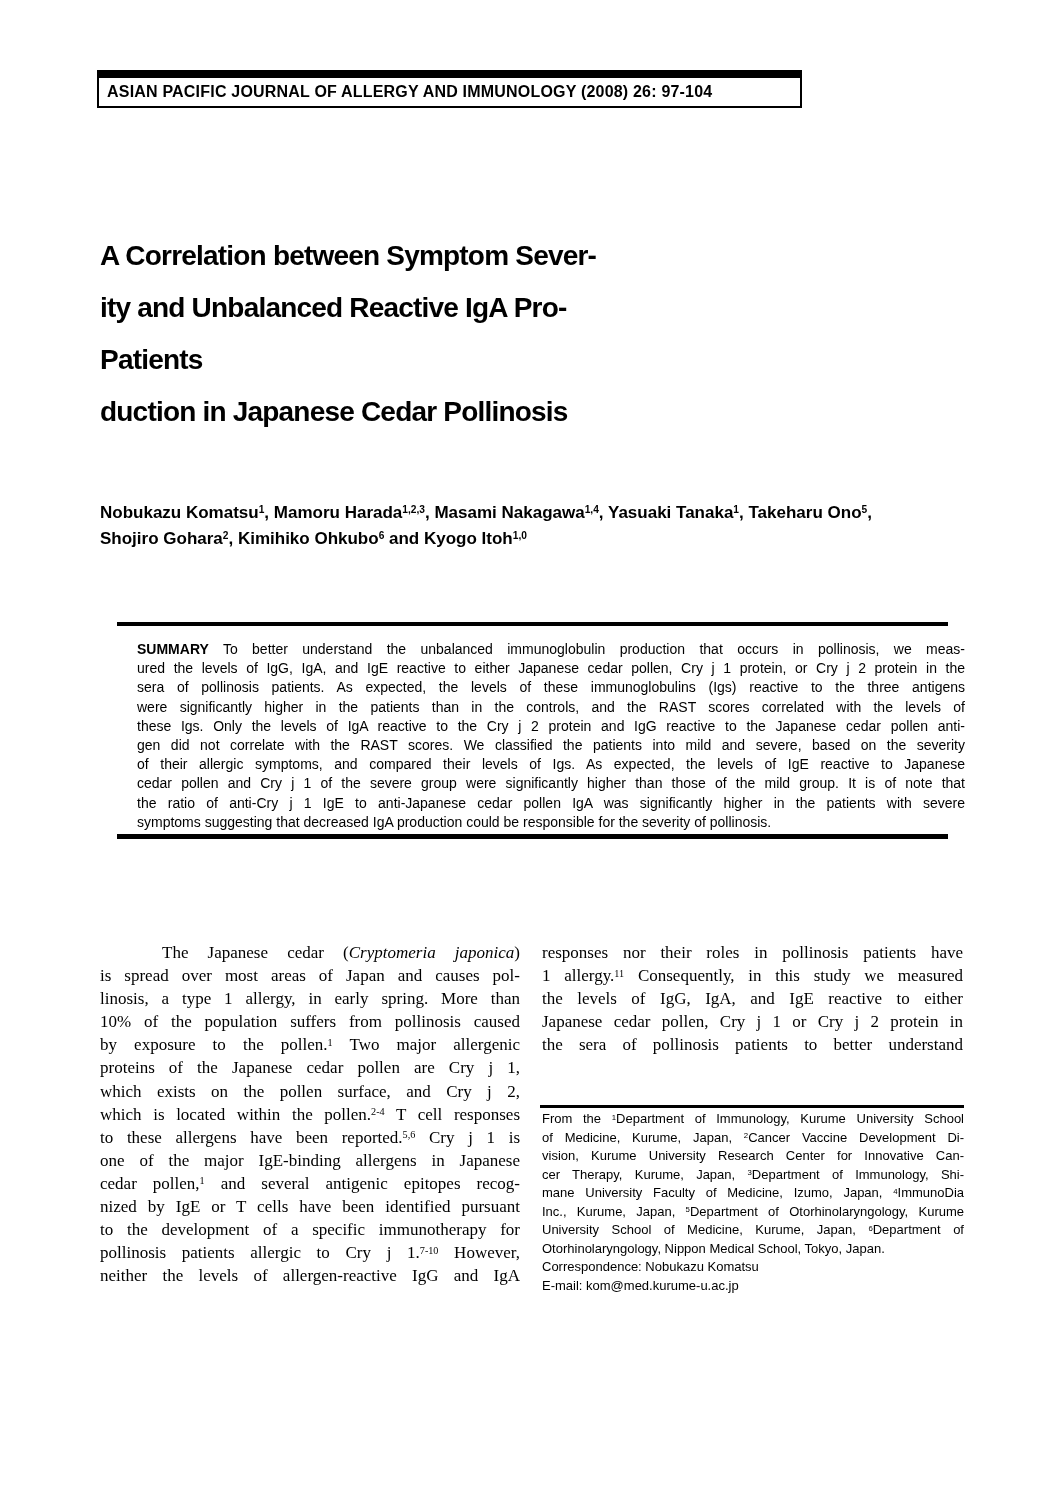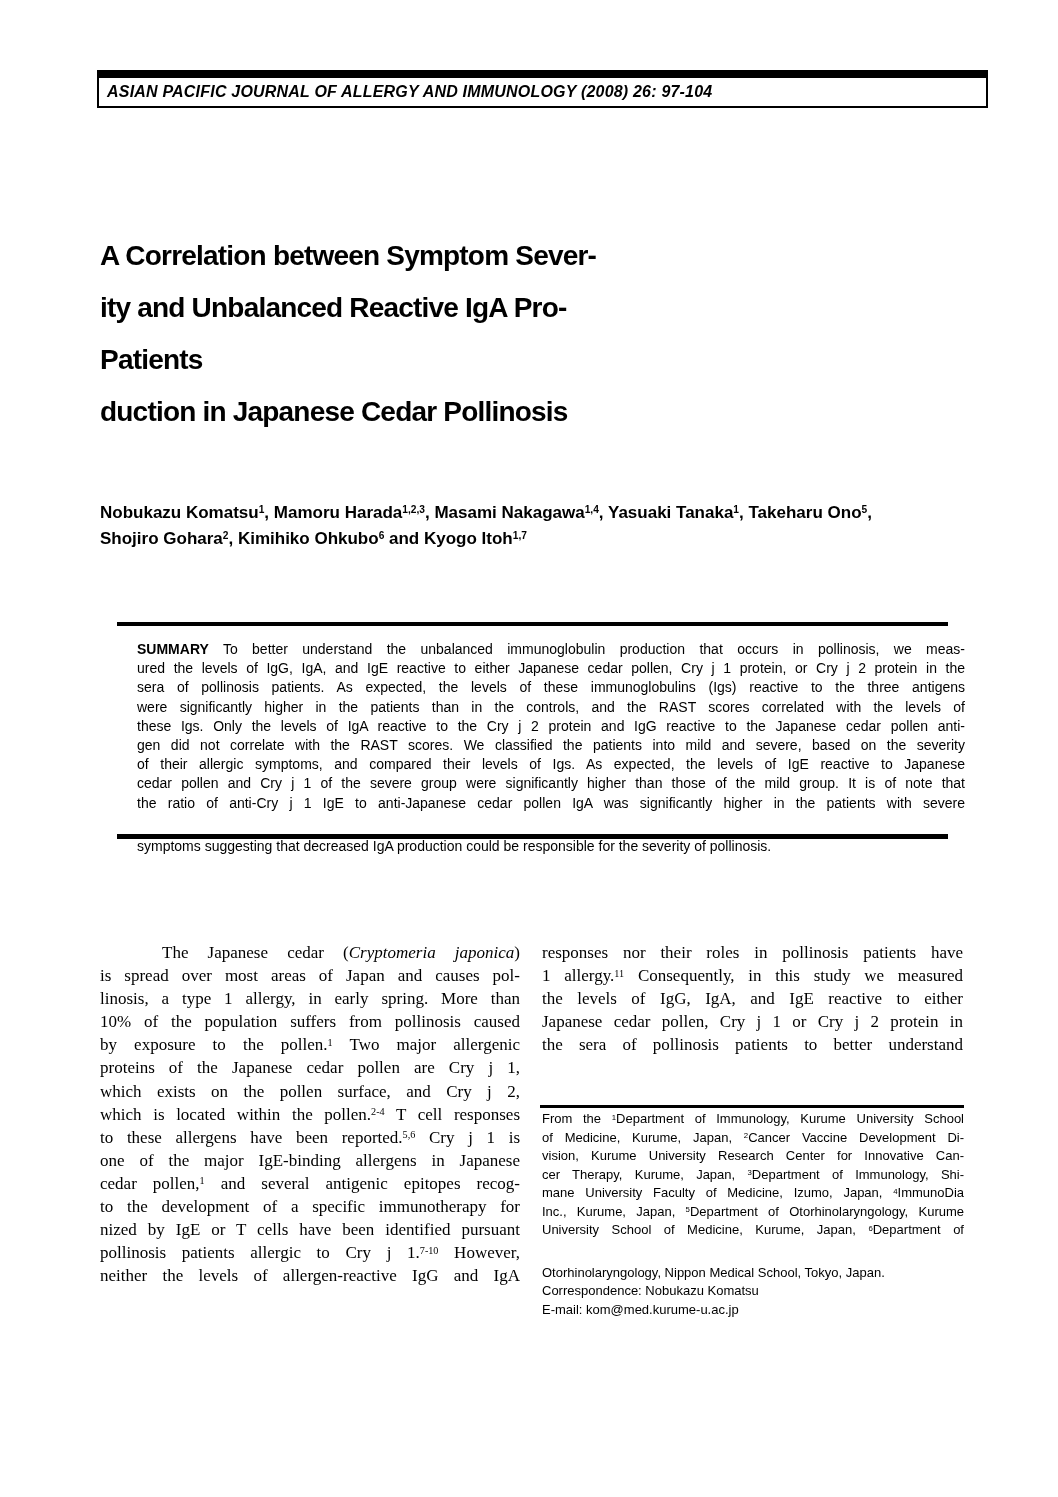--- a/index.html
+++ b/index.html
@@ -6,26 +6,26 @@
   body {
     width:1058px; height:1497px;
     background:#ffffff; color:#000000;
     position:relative; overflow:hidden;
     font-family:"Liberation Serif", serif;
   }
   .abs { position:absolute; }
 
   
   .running-head {
-    left:97px; top:70px; width:891px; height:38px;
+    left:97px; top:70px; width:705px; height:38px;
     box-sizing:border-box;
     border:2px solid #000; border-top:8px solid #000;
     display:flex; align-items:center; padding:0 8px;
     font-family:"Liberation Sans", sans-serif;
-    font-style:italic; font-weight:bold; font-size:16px; letter-spacing:0.2px;
+    font-weight:bold; font-size:16px; letter-spacing:0.2px;
     white-space:nowrap;
   }
 
   
   .title {
     left:100px; top:230px; width:832px;
     font-family:"Liberation Sans", sans-serif;
     font-weight:bold; font-size:28px; line-height:52px;
     letter-spacing:-0.8px;
   }
@@ -57,21 +57,21 @@
 
   
   .footnote {
     left:542px; top:1110px; width:422px;
     font-family:"Liberation Sans", sans-serif;
     font-size:13px; line-height:18.5px;
   }
 
   
   .jtext .ln { text-align:justify; text-align-last:justify; }
-  .jtext .ln.last { text-align:right; text-align-last:left;margin-top:24px; }
+  .jtext .ln.last { text-align:right; text-align-last:left; }
   .ln.ind { text-indent:62px; }
 
   .sup { font-size:0.6em; position:relative; top:-0.45em; line-height:0; }
   .i { font-style:italic; }
   .b { font-weight:bold; }
 </style>
 </head>
 <body>
 
 <div class="abs running-head">
@@ -80,21 +80,21 @@
 
 <div class="abs title">
     <div class="ln">A Correlation between Symptom Sever-</div>
     <div class="ln">ity and Unbalanced Reactive IgA Pro-</div>
     <div class="ln">Patients</div>
     <div class="ln">duction in Japanese Cedar Pollinosis</div>
   </div>
 
 <div class="abs authors">
     <div class="ln last">Nobukazu Komatsu<span class="sup">1</span>, Mamoru Harada<span class="sup">1,2,3</span>, Masami Nakagawa<span class="sup">1,4</span>, Yasuaki Tanaka<span class="sup">1</span>, Takeharu Ono<span class="sup">5</span>,</div>
-    <div class="ln last">Shojiro Gohara<span class="sup">2</span>, Kimihiko Ohkubo<span class="sup">6</span> and Kyogo Itoh<span class="sup">1,7</span></div>
+    <div class="ln last">Shojiro Gohara<span class="sup">2</span>, Kimihiko Ohkubo<span class="sup">6</span> and Kyogo Itoh<span class="sup">1,0</span></div>
   </div>
 
 <div class="abs rule rule-top"></div>
 <div class="abs summary jtext">
     <div class="ln"><span class="b">SUMMARY</span>  To better understand the unbalanced immunoglobulin production that occurs in pollinosis, we meas-</div>
     <div class="ln">ured the levels of IgG, IgA, and IgE reactive to either Japanese cedar pollen, Cry j 1 protein, or Cry j 2 protein in the</div>
     <div class="ln">sera of pollinosis patients.  As expected, the levels of these immunoglobulins (Igs) reactive to the three antigens</div>
     <div class="ln">were significantly higher in the patients than in the controls, and the RAST scores correlated with the levels of</div>
     <div class="ln">these Igs.  Only the levels of IgA reactive to the Cry j 2 protein and IgG reactive to the Japanese cedar pollen anti-</div>
     <div class="ln">gen did not correlate with the RAST scores.  We classified the patients into mild and severe, based on the severity</div>
@@ -110,22 +110,22 @@
     <div class="ln">is spread over most areas of Japan and causes pol-</div>
     <div class="ln">linosis, a type 1 allergy, in early spring.  More than</div>
     <div class="ln">10% of the population suffers from pollinosis caused</div>
     <div class="ln">by exposure to the pollen.<span class="sup">1</span> Two major allergenic</div>
     <div class="ln">proteins of the Japanese cedar pollen are Cry j 1,</div>
     <div class="ln">which exists on the pollen surface, and Cry j 2,</div>
     <div class="ln">which is located within the pollen.<span class="sup">2-4</span> T cell responses</div>
     <div class="ln">to these allergens have been reported.<span class="sup">5,6</span>  Cry j 1 is</div>
     <div class="ln">one of the major IgE-binding allergens in Japanese</div>
     <div class="ln">cedar pollen,<span class="sup">1</span> and several antigenic epitopes recog-</div>
+    <div class="ln">nized by IgE or T cells have been identified pursuant</div>
     <div class="ln">to the development of a specific immunotherapy for</div>
-    <div class="ln">nized by IgE or T cells have been identified pursuant</div>
     <div class="ln">pollinosis patients allergic to Cry j 1.<span class="sup">7-10</span> However,</div>
     <div class="ln">neither the levels of allergen-reactive IgG and IgA</div>
   </div>
 <div class="abs col-right serifcol jtext">
     <div class="ln">responses nor their roles in pollinosis patients have</div>
     <div class="ln">1 allergy.<span class="sup">11</span>  Consequently, in this study we measured</div>
     <div class="ln">the levels of IgG, IgA, and IgE reactive to either</div>
     <div class="ln">Japanese cedar pollen, Cry j 1 or Cry j 2 protein in</div>
     <div class="ln">the sera of pollinosis patients to better understand</div>
   </div>

